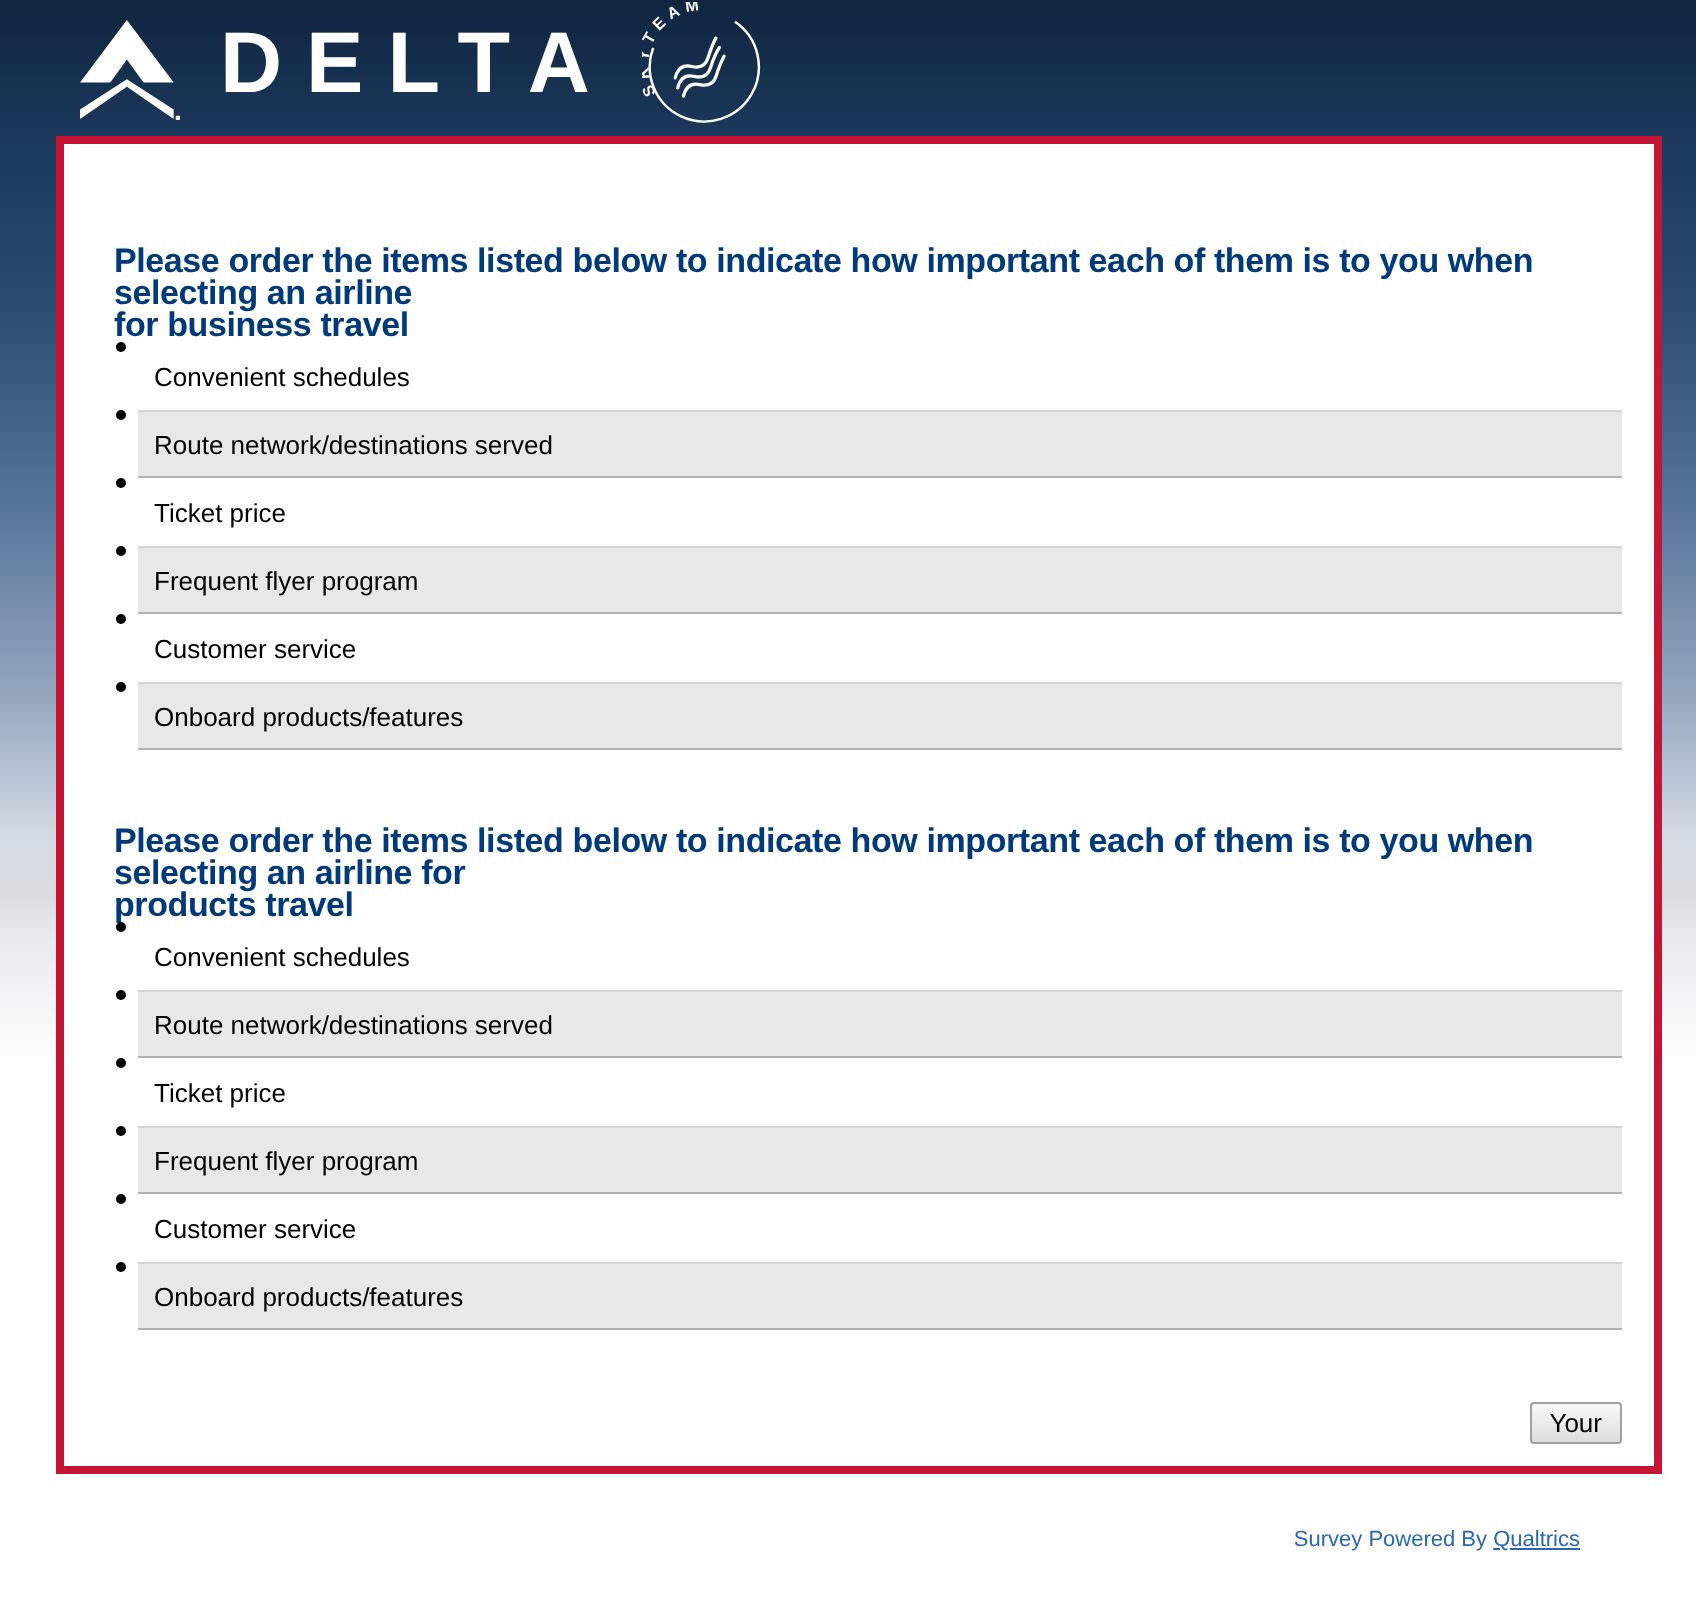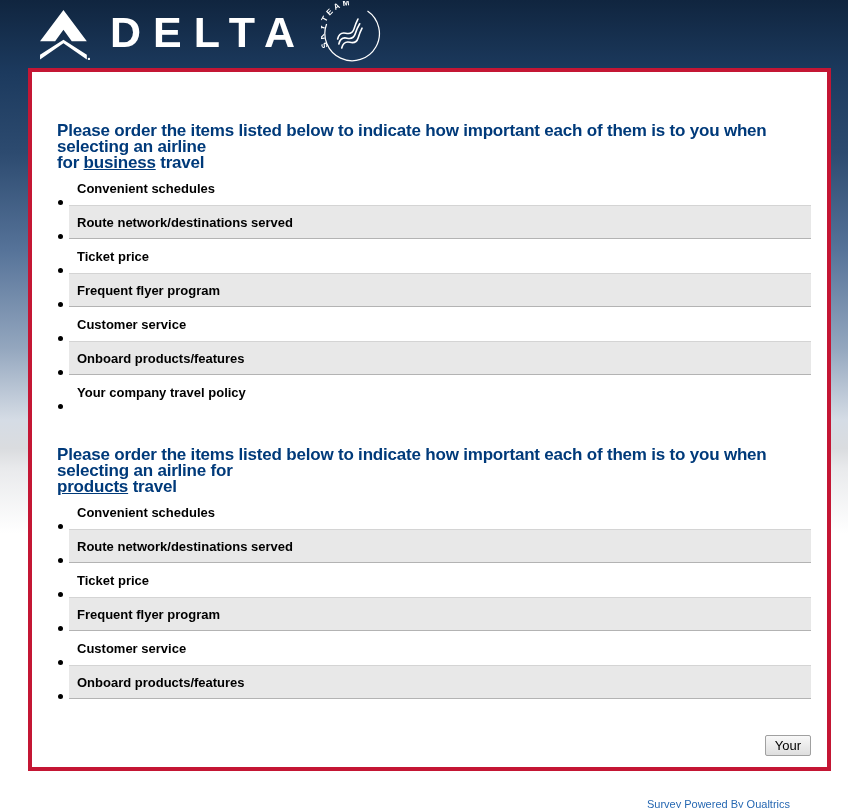--- a/index.html
+++ b/index.html
@@ -39,23 +39,23 @@
     padding:0 16px 11px 25px;
   }
   .question{margin:0;}
   .question.first{padding-top:51px;}
   .question.second{padding-top:38px;}
   .prompt{
     margin:0 0 0 0;color:#003a7a;font-weight:bold;
     font-size:17px;line-height:16px;white-space:pre-line;
     letter-spacing:-0.2px;
   }
-  .prompt .u{text-decoration:underline;}
+  .prompt .u{}
   .rank-list{list-style:none;margin:0;padding:0;}
-  .rank-item{display:flex;align-items:flex-end;height:34px;font-weight:bold;}
+  .rank-item{display:flex;align-items:flex-start;height:34px;}
   .bullet{
     flex:0 0 auto;width:5px;height:5px;border-radius:50%;
     background:#000;margin:0 6px 0 1px;
   }
   .item-box{
     flex:1;align-self:stretch;display:flex;align-items:center;
     padding-left:8px;font-size:13px;color:#000;box-sizing:border-box;
     cursor:move;
   }
   .rank-item:nth-child(even) .item-box{
@@ -125,24 +125,20 @@
           <span class="item-box">Frequent flyer program</span>
         </li>
         <li class="rank-item">
           <span class="bullet"></span>
           <span class="item-box">Customer service</span>
         </li>
         <li class="rank-item">
           <span class="bullet"></span>
           <span class="item-box">Onboard products/features</span>
         </li>
-        <li class="rank-item">
-          <span class="bullet"></span>
-          <span class="item-box">Your company travel policy</span>
-        </li>
       </ul>
   </section>
 
   <section class="question second">
     <p class="prompt"><span>Please order the items listed below to indicate how important each of them is to you when selecting an airline for
 </span><span class="u">products</span><span> travel</span></p>
     <ul class="rank-list">
         <li class="rank-item">
           <span class="bullet"></span>
           <span class="item-box">Convenient schedules</span>

